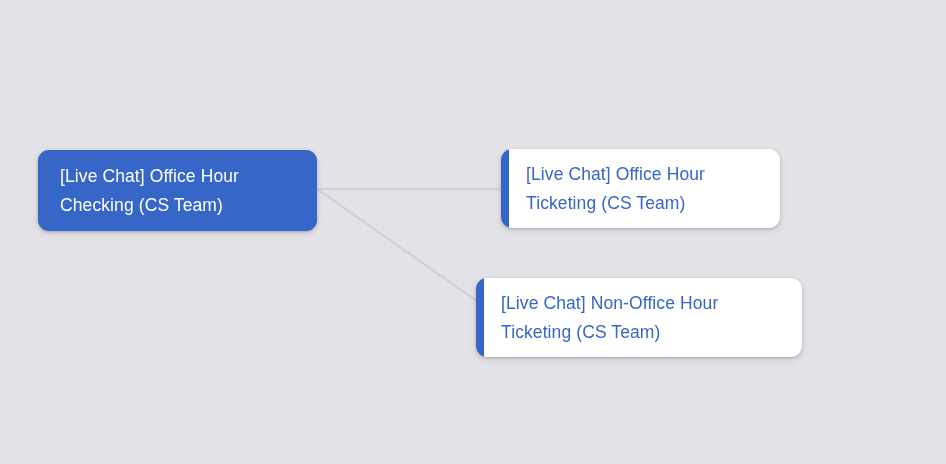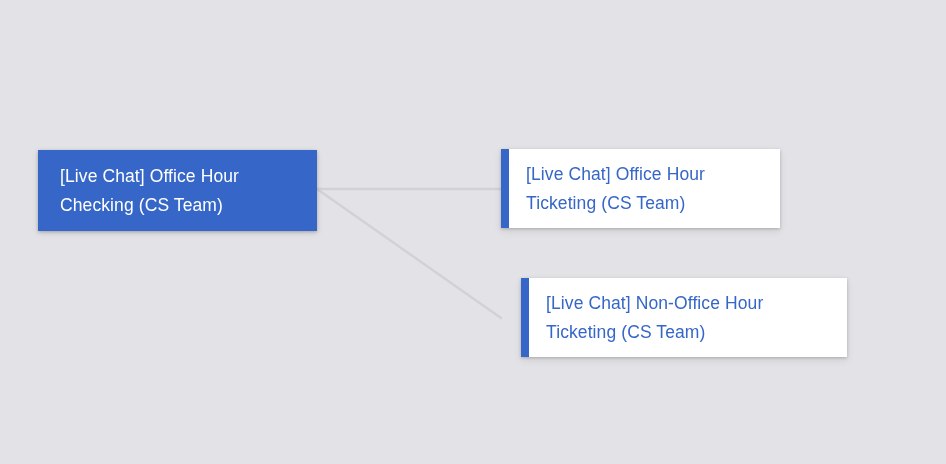--- a/index.html
+++ b/index.html
@@ -27,21 +27,21 @@
     left: 0;
     top: 0;
     width: 946px;
     height: 464px;
     pointer-events: none;
   }
 
   .node {
     position: absolute;
     box-sizing: border-box;
-    border-radius: 0;
+    border-radius: 11px;
     display: flex;
     align-items: center;
   }
 
   
   .node-root {
     background: #3566c8;
     box-shadow: 0 1px 3px rgba(0,0,0,0.22), 0 2px 7px rgba(0,0,0,0.10);
     padding: 0 16px 0 22px;
   }
@@ -91,19 +91,19 @@
     <div class="node-label">[Live Chat] Office Hour
 Checking (CS Team)</div>
   </div>
 
   <div class="node node-child" style="left:501px; top:149px; width:279px; height:79px;">
     <span class="accent-bar"></span>
     <div class="node-label">[Live Chat] Office Hour
 Ticketing (CS Team)</div>
   </div>
 
-  <div class="node node-child" style="left:521px; top:278px; width:326px; height:79px;">
+  <div class="node node-child" style="left:476px; top:278px; width:326px; height:79px;">
     <span class="accent-bar"></span>
     <div class="node-label">[Live Chat] Non-Office Hour
 Ticketing (CS Team)</div>
   </div>
 
 </div>
 
 </body></html>

